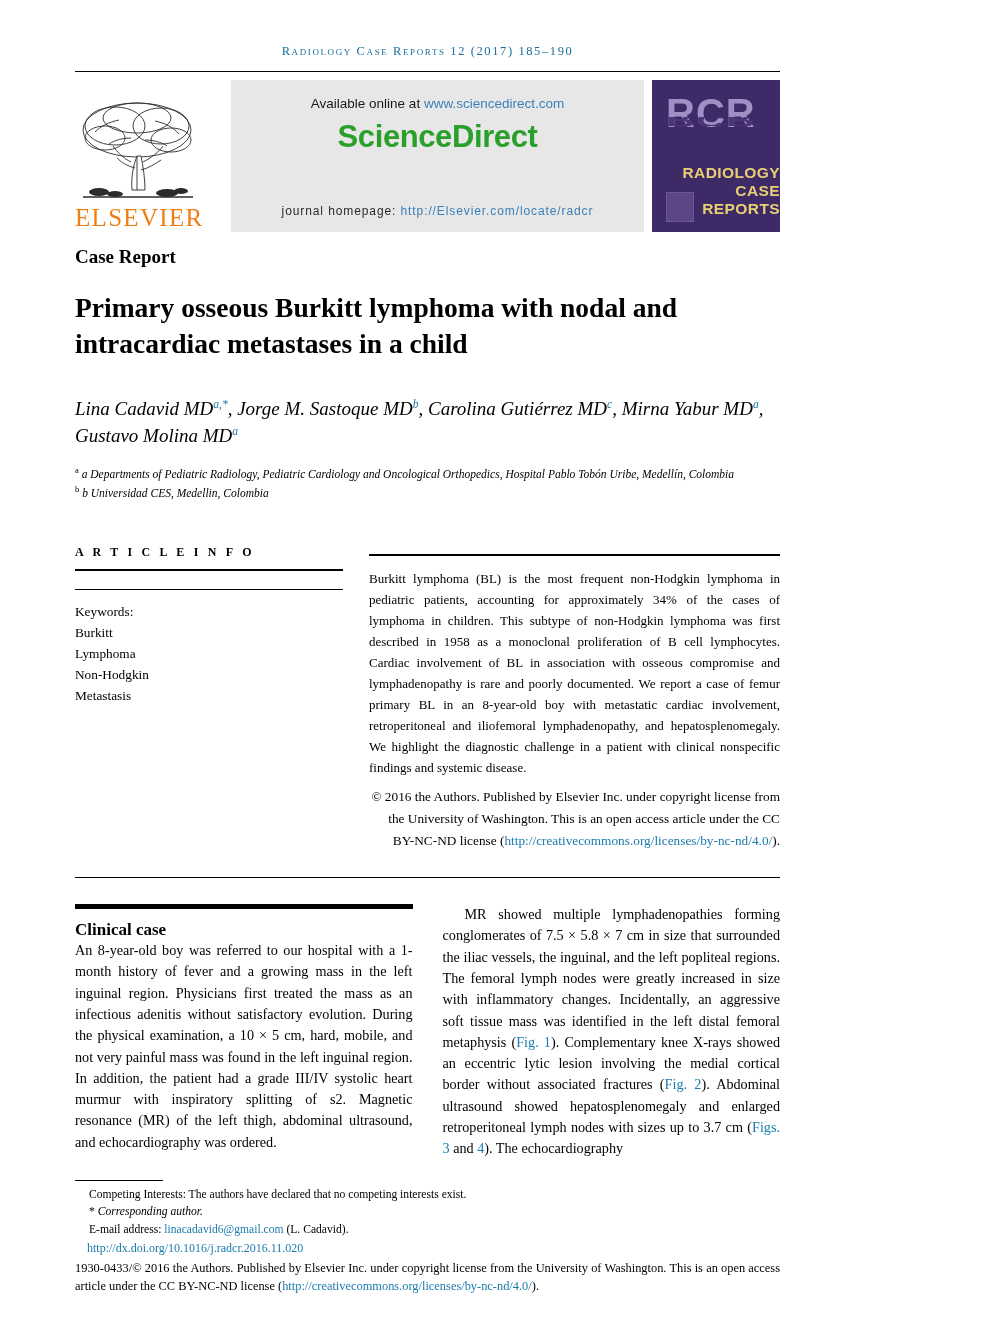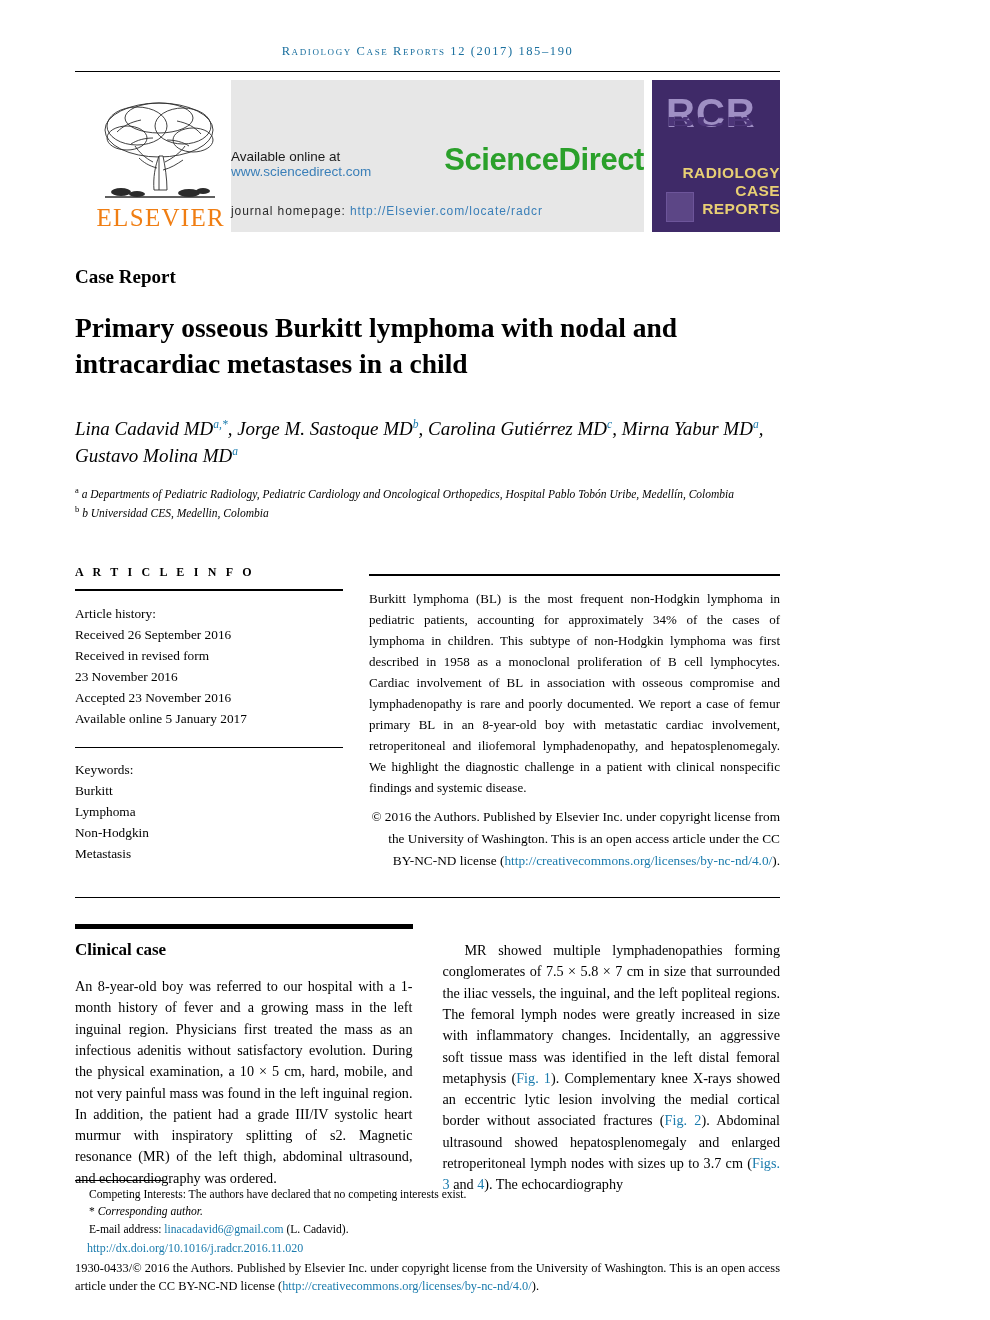--- a/index.html
+++ b/index.html
@@ -44,40 +44,41 @@
     display: flex;
     align-items: stretch;
     height: 152px;
     margin-top: 8px;
   }
   .elsevier-block {
     width: 150px;
     flex: 0 0 150px;
     display: flex;
     flex-direction: column;
-    align-items: flex-end;
+    align-items: flex-start;
     justify-content: flex-end;
     padding-bottom: 2px;
   }
   .tree-svg { display: block; }
   .elsevier-word {
     color: #f07e13;
     font-family: "Liberation Serif", serif;
     font-size: 25px;
     letter-spacing: 1.3px;
     line-height: 1;
     margin-top: 1px;
   }
 
   .sd-block {
     flex: 1 1 auto;
     background: #e7e7e7;
     margin-left: 6px;
     margin-right: 8px;
     display: flex;
+    flex-direction: column;
     align-items: center;
     position: relative;
   }
   .sd-avail {
     font-family: "Liberation Sans", sans-serif;
     font-size: 13.5px;
     color: #1a1a1a;
     margin-top: 16px;
   }
   .sd-avail .lnk { color: #3a7fb8; }
@@ -144,21 +145,21 @@
     height: 30px;
     background: #5c4686;
     border: 1px solid #6d559a;
   }
 
   
   .section-label {
     font-family: "Liberation Serif", serif;
     font-size: 19px;
     font-weight: bold;
-    margin-top: 34px;
+    margin-top: 14px;
   }
   .title {
     font-family: "Liberation Serif", serif;
     font-size: 27.5px;
     font-weight: bold;
     line-height: 1.32;
     margin-top: 22px;
     max-width: 700px;
   }
   .authors {
@@ -249,21 +250,20 @@
     font-family: "Liberation Serif", serif;
     font-weight: bold;
     font-size: 17px;
     margin-top: 11px;
   }
   .ptext {
     font-family: "Liberation Serif", serif;
     font-size: 14.2px;
     line-height: 1.5;
     text-align: justify;
-    margin-top: 16px;
     text-indent: 0;
   }
   .ptext.indent { text-indent: 22px; }
 
   
   .footnotes {
     position: absolute;
     left: 75px;
     right: 75px;
     bottom: 24px;
@@ -366,28 +366,20 @@
 
   <div class="affils">
     <div><sup>a</sup> <span>a Departments of Pediatric Radiology, Pediatric Cardiology and Oncological Orthopedics, Hospital Pablo Tobón Uribe, Medellín, Colombia</span></div>
     <div><sup>b</sup> <span>b Universidad CES, Medellin, Colombia</span></div>
   </div>
 
   <div class="info-wrap">
     <div class="col-info">
       <div class="head-spaced">A R T I C L E  I N F O</div>
       <div class="hr-thick"></div>
-      <div class="info-body">
-        <div>Article history:</div>
-        <div>Received 26 September 2016</div>
-        <div>Received in revised form</div>
-        <div>23 November 2016</div>
-        <div>Accepted 23 November 2016</div>
-        <div>Available online 5 January 2017</div>
-      </div>
       <div class="hr-thin-gap"></div>
       <div class="kw-body">
         <div>Keywords:</div>
         <div>Burkitt</div>
         <div>Lymphoma</div>
         <div>Non-Hodgkin</div>
         <div>Metastasis</div>
       </div>
     </div>
 

